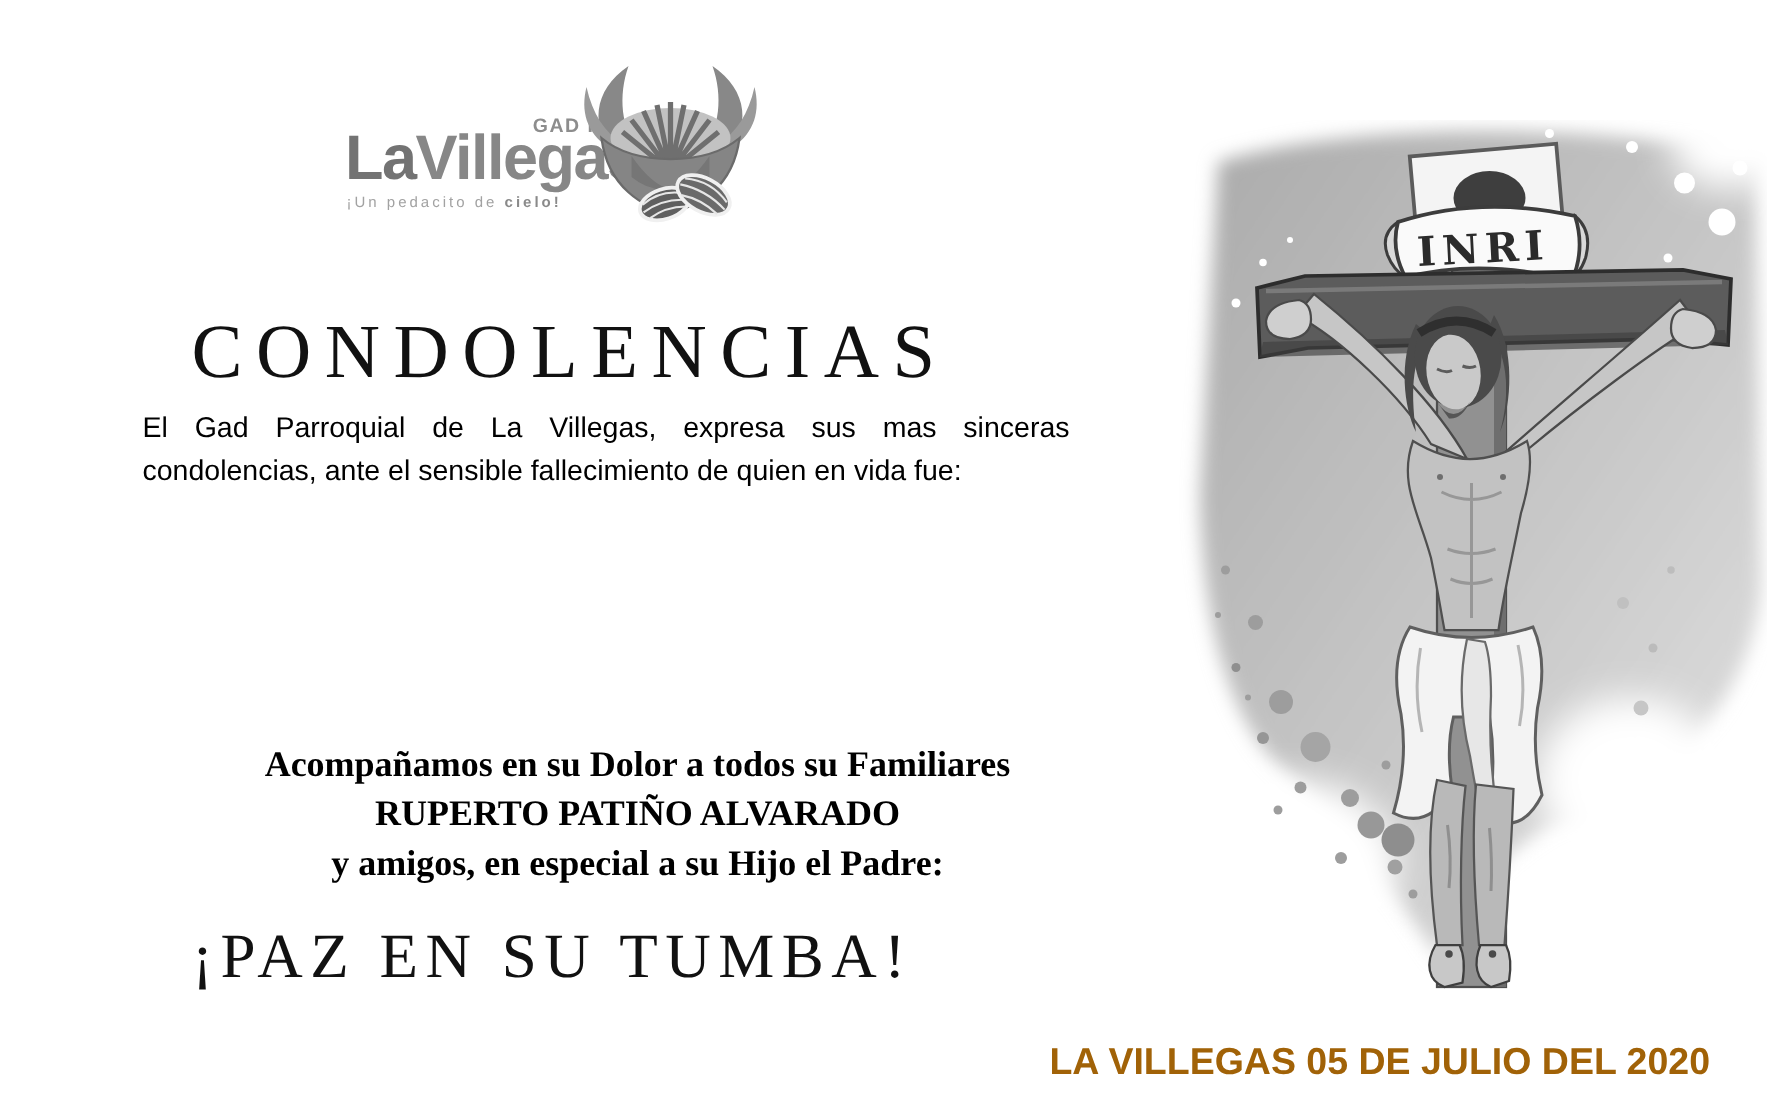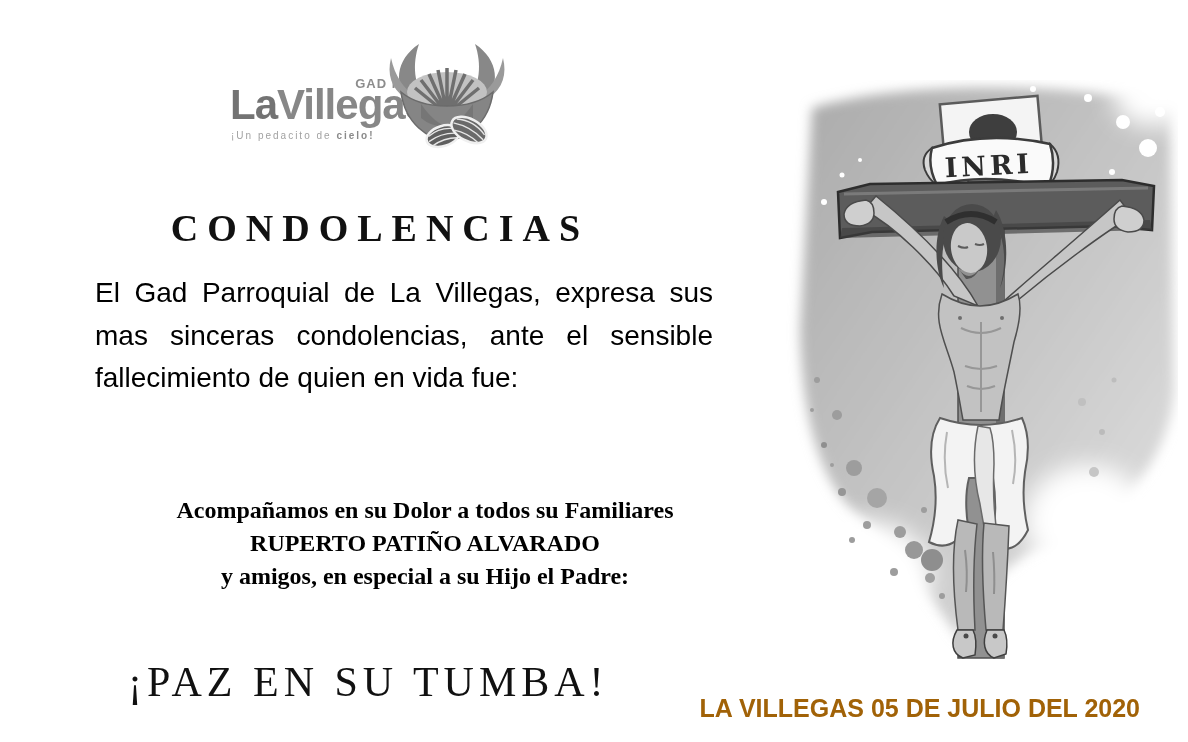--- a/index.html
+++ b/index.html
@@ -61,32 +61,32 @@
   }
 
   
   .title {
     position: absolute;
     left: 90px;
     top: 206px;
     width: 580px;
     text-align: center;
     font-family: cursive;
-    font-size: 38px;
-    font-weight: bold;
+    font-size: 51px;
+    font-weight: normal;
     color: #111111;
     letter-spacing: 9px;
     white-space: nowrap;
   }
   .message {
     position: absolute;
     left: 95px;
     top: 272px;
     width: 618px;
-    font-size: 28px;
+    font-size: 19px;
     color: #000000;
     line-height: 1.52;
     text-align: justify;
   }
   .deceased {
     position: absolute;
     left: 85px;
     top: 416px;
     width: 650px;
     text-align: center;
@@ -110,21 +110,20 @@
   }
   .farewell {
     position: absolute;
     left: 128px;
     top: 614px;
     font-family: cursive;
     font-size: 42px;
     color: #111111;
     letter-spacing: 5px;
     white-space: nowrap;
-    margin-top: 44px;
   }
   .dateline {
     position: absolute;
     left: 650px;
     top: 694px;
     width: 490px;
     text-align: right;
     font-size: 25px;
     font-weight: bold;
     color: #a16207;

